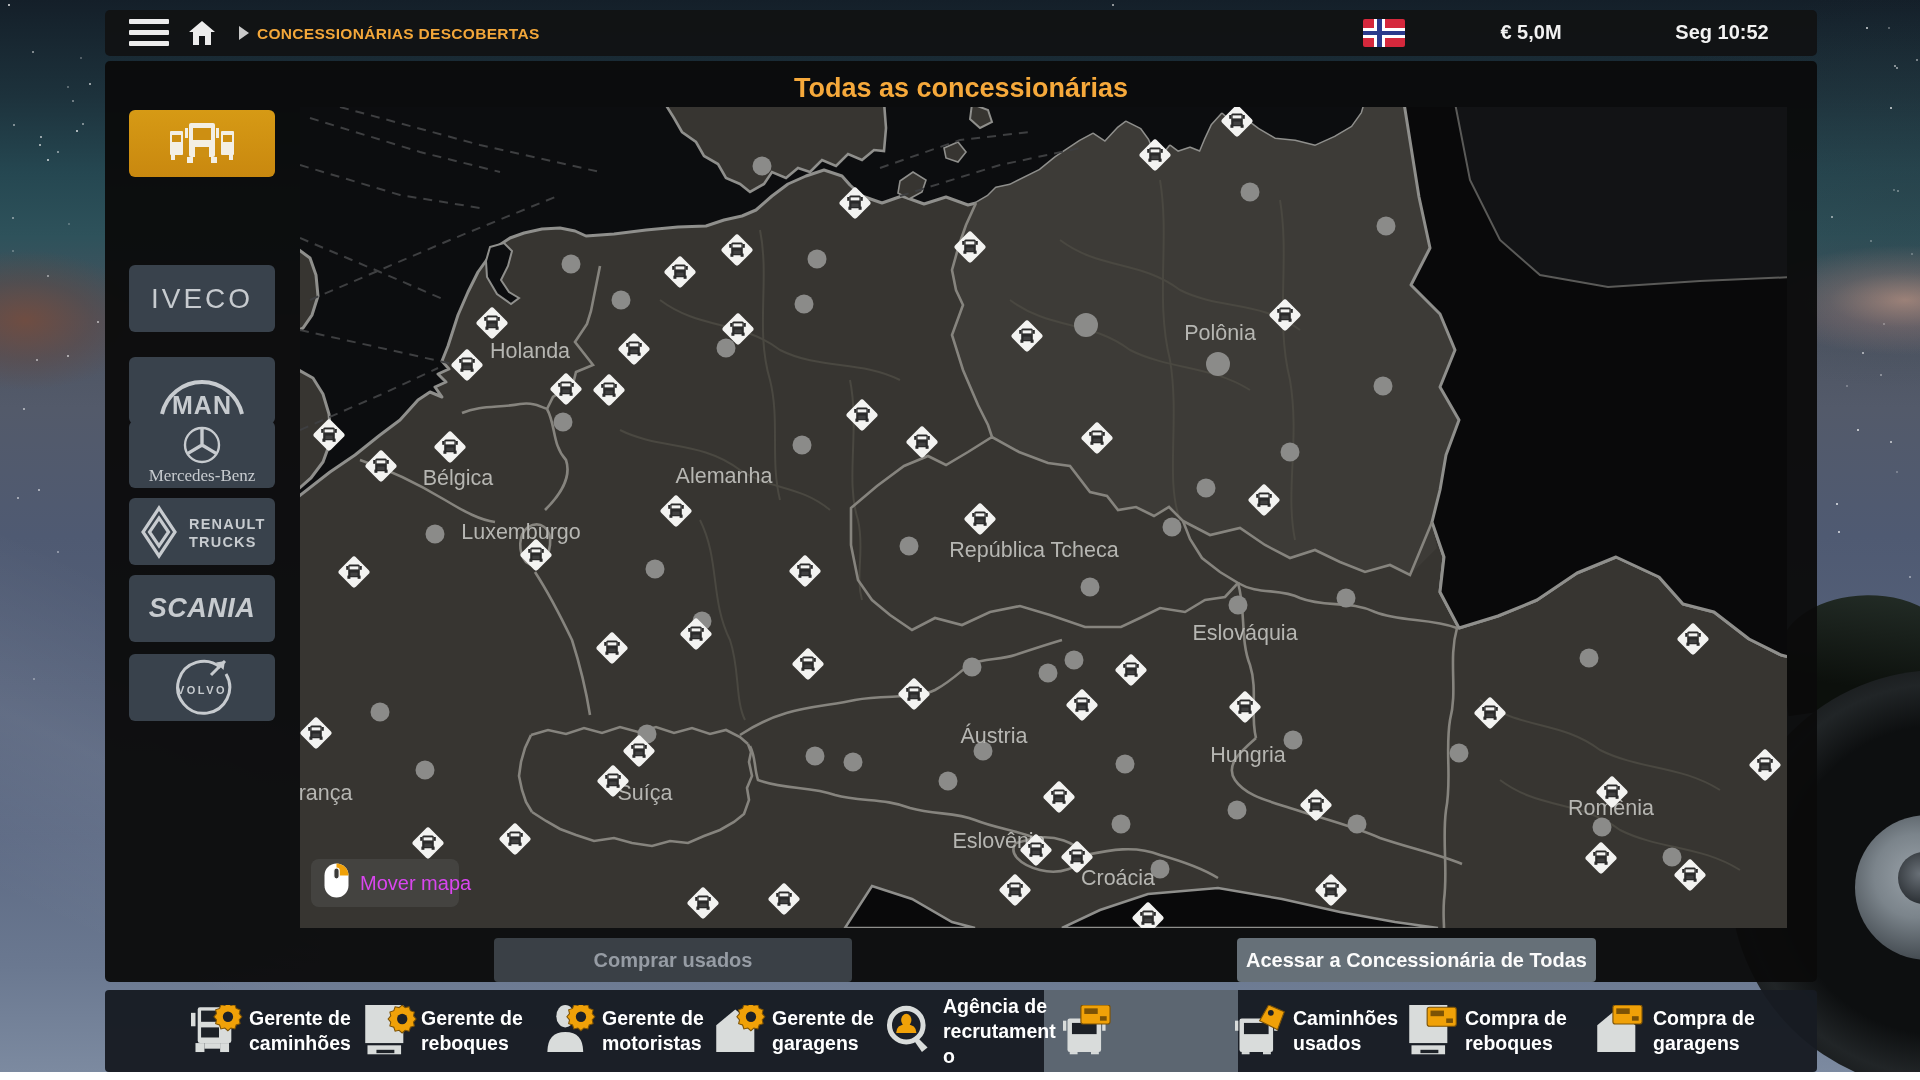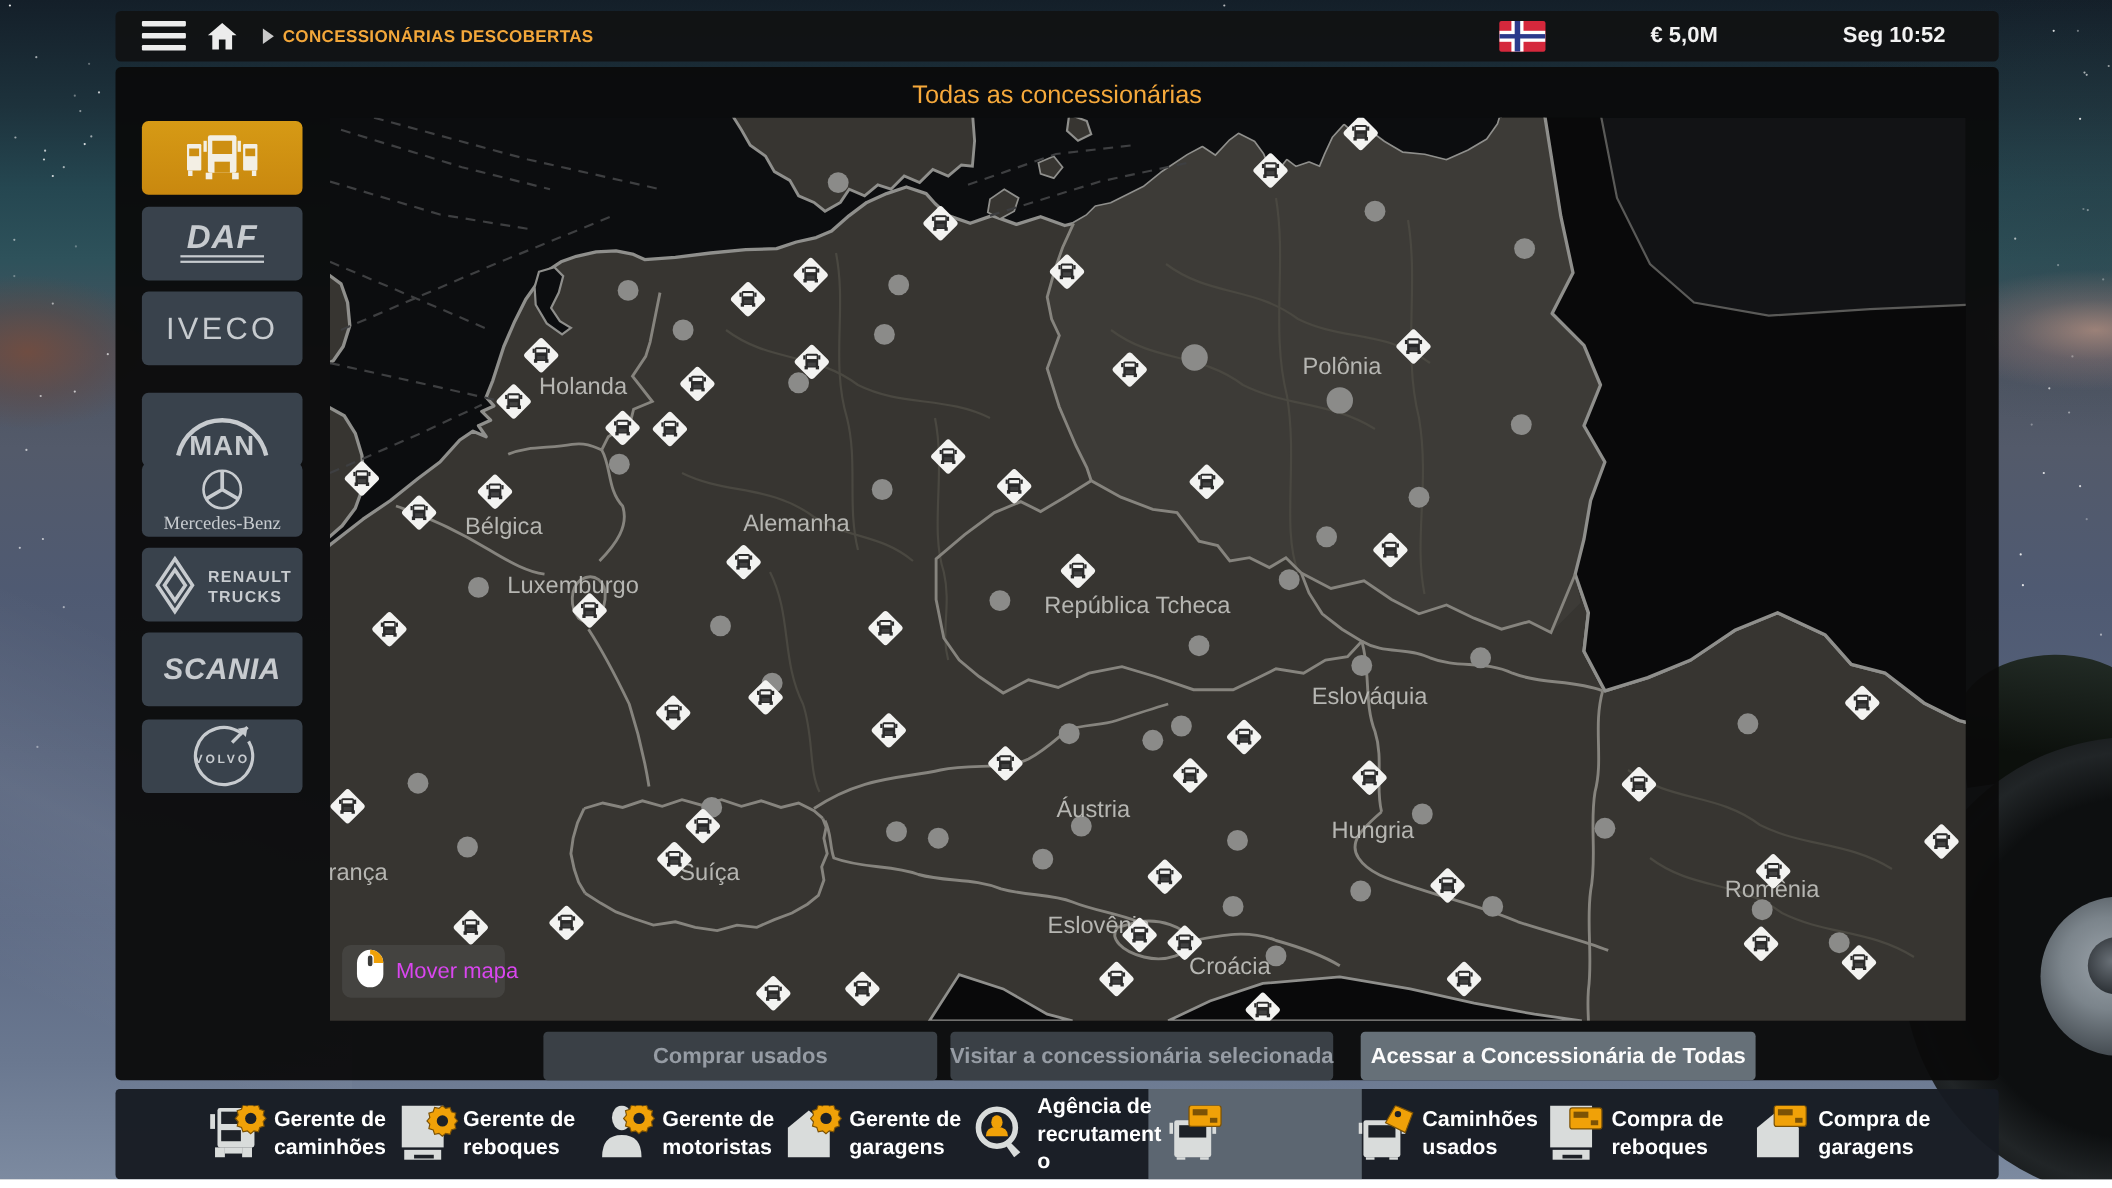--- a/index.html
+++ b/index.html
@@ -28,21 +28,21 @@
 .crumbtext{position:absolute;left:152px;top:15px;color:#f3a73a;font-size:15.5px;font-weight:700;letter-spacing:.3px}
 .flag{position:absolute;left:1258px;top:9px;width:42px;height:28px;border-radius:2px;overflow:hidden;background:#d5283c}
 .flag .w1{position:absolute;left:11px;top:0;width:11px;height:28px;background:#fff}
 .flag .w2{position:absolute;left:0;top:9px;width:42px;height:10px;background:#fff}
 .flag .b1{position:absolute;left:14px;top:0;width:5px;height:28px;background:#2b3a8c}
 .flag .b2{position:absolute;left:0;top:12px;width:42px;height:4px;background:#2b3a8c}
 .money{position:absolute;left:1346px;top:11px;width:160px;text-align:center;color:#f2f2f2;font-size:20px;font-weight:700}
 .clock{position:absolute;left:1537px;top:11px;width:160px;text-align:center;color:#f2f2f2;font-size:20px;font-weight:700}
 
 #panel{position:absolute;left:105px;top:61px;width:1712px;height:921px;background:#0b0b0bf2;border-radius:5px}
-#ptitle{position:absolute;left:0;top:12px;width:100%;text-align:center;color:#f6a93b;font-size:23px;font-weight:400}
+#ptitle{position:absolute;left:0;top:12px;width:100%;text-align:center;color:#f6a93b;font-size:27px;font-weight:700}
 
 .sbtn{position:absolute;left:24px;width:146px;height:67px;background:#39424c;border-radius:6px;display:flex;align-items:center;justify-content:center;color:#c7cbcf}
 .sbtn.active{background:linear-gradient(180deg,#d69a15,#c9880f);}
 .daf{font-style:italic;font-weight:800;font-size:30px;letter-spacing:1px;line-height:.8;border-bottom:7px double #c7cbcf;padding:0 6px 4px 6px}
 .iveco{font-size:28px;letter-spacing:3px;font-weight:400}
 .scania{font-size:27px;letter-spacing:.5px;font-weight:800;font-style:italic}
 
 .mapbtn{position:absolute;top:877px;height:44px;border-radius:4px;display:flex;align-items:center;justify-content:center;font-size:20px;font-weight:700;white-space:nowrap}
 
 #tabbar{position:absolute;left:105px;top:990px;width:1712px;height:82px;background:#171b22f5;border-radius:4px}
@@ -96,23 +96,20 @@
 <rect x="18" y="38" width="6" height="6"></rect>
             <rect x="42" y="38" width="6" height="6"></rect>
 <rect x="1" y="12" width="13" height="24" rx="1"></rect>
             <rect x="3" y="16" width="9" height="7" fill="#cd8f12"></rect>
 <rect x="52" y="12" width="13" height="24" rx="1"></rect>
             <rect x="54" y="16" width="9" height="7" fill="#cd8f12"></rect>
 <rect x="2" y="36" width="4" height="5"></rect>
             <rect x="60" y="36" width="4" height="5"></rect>
 </g>
         </svg>
-      </div>
-<div class="sbtn " style="top:127px">
-        <div class="daf">DAF</div>
       </div>
 <div class="sbtn " style="top:204px">
         <div class="iveco">IVECO</div>
       </div>
 <div class="sbtn " style="top:296px">
         <svg width="96" height="54" viewBox="0 0 96 54" style="">
           <g stroke="#c7cbcf" stroke-width="4" fill="none">
 <path d="M8 50 A41 41 0 0 1 88 50"></path>
           </g>
 <text x="48" y="50" text-anchor="middle" fill="#c7cbcf" font-family="Liberation Sans" font-size="25" font-weight="800" letter-spacing="1">MAN</text>
@@ -333,21 +330,20 @@
 </g>
       </svg>
 <div id="mover"><span style="margin:0 10px 0 12px"><svg width="27" height="37" viewBox="0 0 27 37" style="">
             <g>
               <rect x="1.5" y="1.5" width="24" height="34" rx="12" fill="#fff"></rect>
 <path d="M13.5 1.5 A 12 12 0 0 1 25.5 13.5 L13.5 13.5 Z" fill="#f0a108"></path>
 <rect x="10.8" y="6" width="5.4" height="11" rx="2.7" fill="#3a3a38" stroke="#fff" stroke-width="1.2"></rect>
             </g>
           </svg></span>Mover mapa</div>
 <div class="mapbtn" style="left:389px;width:358px;background:#3a4046;color:#969ca4">Comprar usados</div>
-      <div class="mapbtn" style="left:759px;width:348px;background:#3a4046;color:#969ca4">Visitar a concessionária selecionada</div>
       <div class="mapbtn" style="left:1132px;width:359px;background:#667078;color:#fbfbfb">Acessar a Concessionária de Todas</div>
 </div>
 <div id="tabbar">
 <div class="tabhl"></div>
 <div class="tico" style="left:86px"><svg width="52" height="46" viewBox="0 0 52 46" style="">
           <g fill="#d9dcdb">
 <rect x="0" y="7" width="4" height="12"></rect>
 <rect x="6" y="2" width="30" height="32" rx="2"></rect>
 <rect x="9" y="5" width="22" height="10" fill="#1d2127"></rect>
 <rect x="9" y="20" width="16" height="9" fill="#1d2127"></rect>

